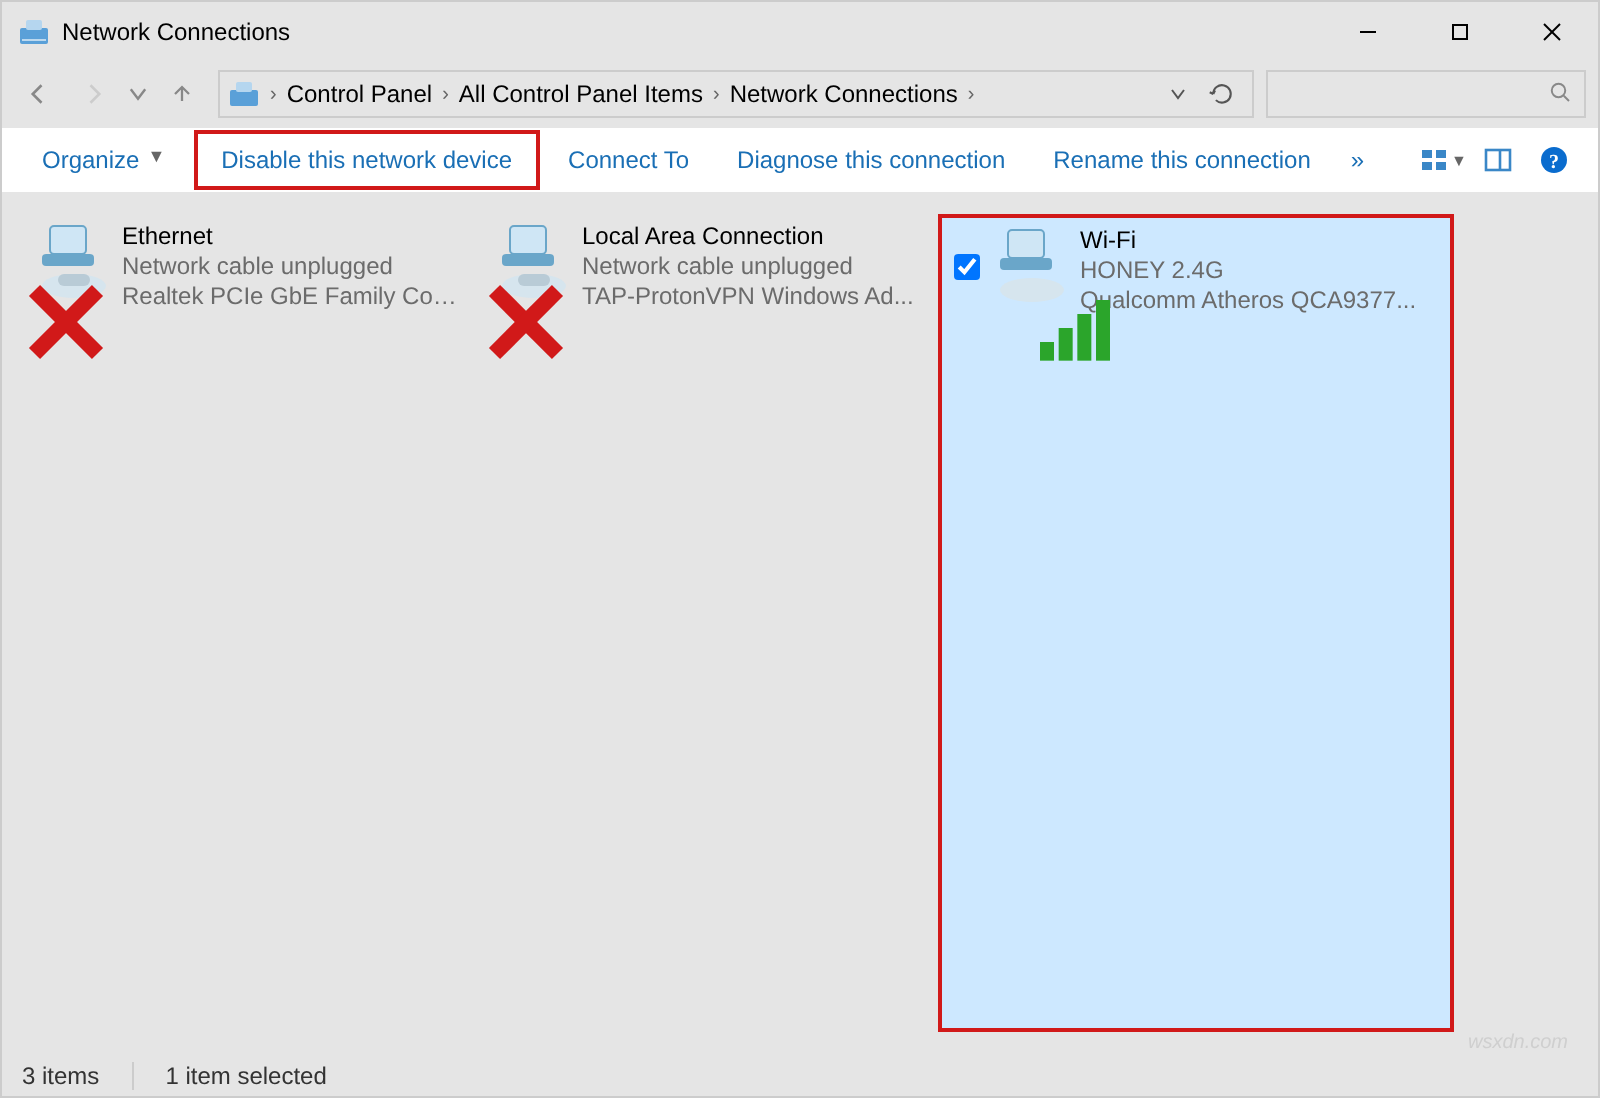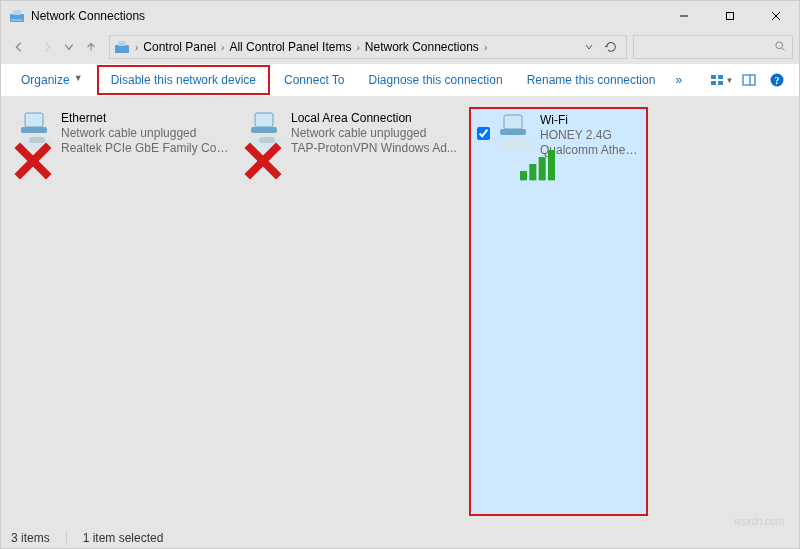--- a/index.html
+++ b/index.html
@@ -40,21 +40,21 @@
   
   .content { flex: 1; padding: 10px 8px; display: flex; gap: 0; overflow: hidden; }
   .connrow { display: flex; gap: 0; }
   .conn { width: 230px; display: flex; align-items: flex-start; padding: 4px 6px; }
   .conn .cicon { width: 42px; height: 42px; position: relative; margin-right: 4px; flex-shrink: 0; }
   .conn .cicon svg { width: 42px; height: 42px; }
   .conn .ctext { display: flex; flex-direction: column; font-size: 12px; line-height: 15px; overflow: hidden; }
   .conn .ctext .n { color: #000; white-space: nowrap; overflow: hidden; text-overflow: ellipsis; }
   .conn .ctext .s { color: #6b6b6b; white-space: nowrap; overflow: hidden; text-overflow: ellipsis; }
   .conn .ctext .d { color: #6b6b6b; white-space: nowrap; overflow: hidden; text-overflow: ellipsis; }
-  .conn.selected { background: #cde8ff; border: 2px solid #d11919; width: 179px; }
+  .conn.selected { background: #cde8ff; border: 2px solid #d11919; width: 258px; }
   .conn .chk { width: 13px; height: 13px; margin: 14px 4px 0 0; }
   .conn .xmark { position: absolute; left: -3px; bottom: -3px; width: 16px; height: 16px; }
   .conn .bars { position: absolute; right: -2px; bottom: -2px; width: 18px; height: 14px; }
 
   
   .statusbar { height: 22px; border-top: 1px solid #e5e5e5; display: flex; align-items: center; padding: 0 10px; gap: 16px; font-size: 12px; color: #333; }
   .statusbar .sep { border-left: 1px solid #ccc; height: 14px; }
 
   .watermark { position: absolute; right: 16px; bottom: 22px; font-size: 10px; color: #cfcfcf; font-style: italic; }
 </style>

